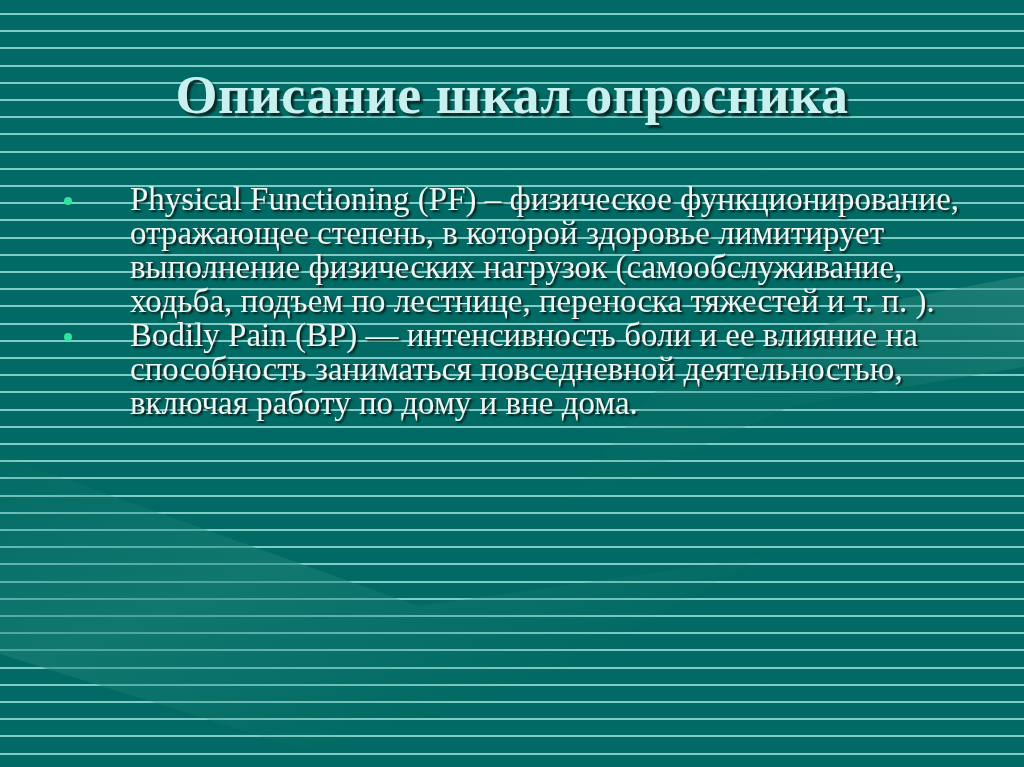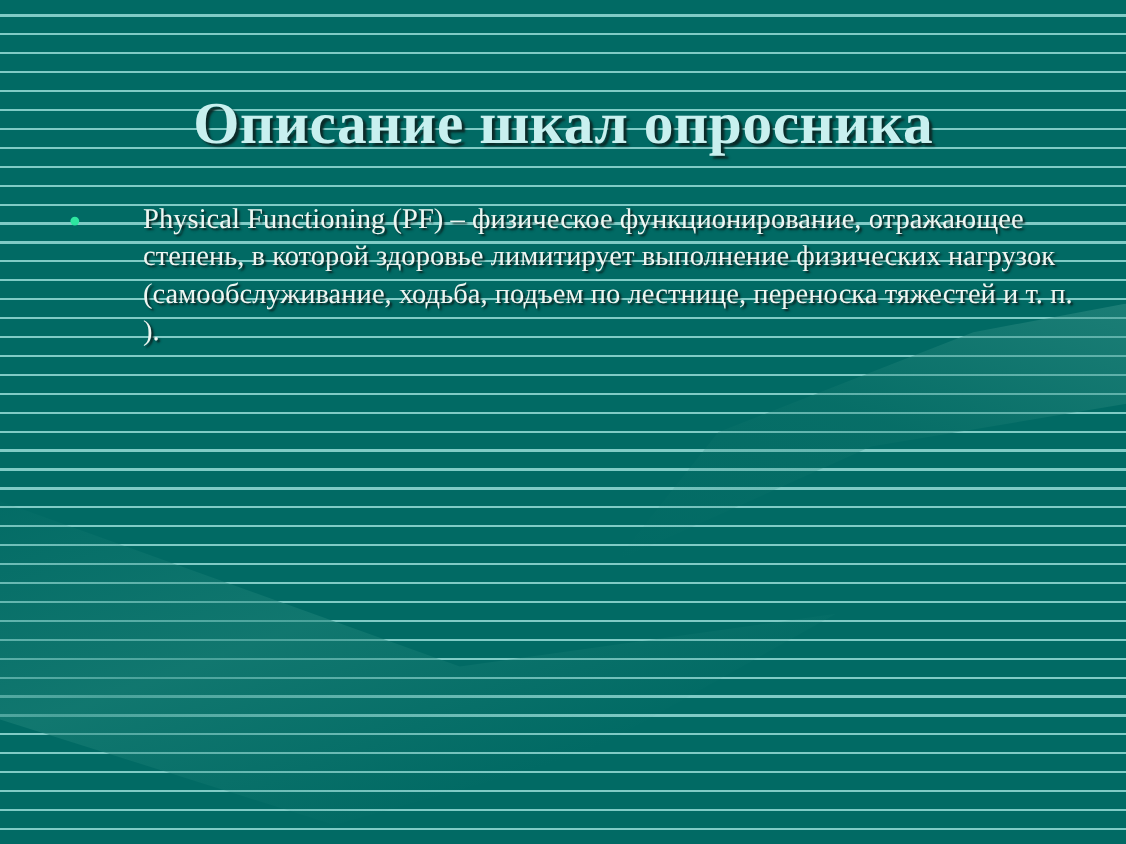--- a/index.html
+++ b/index.html
@@ -19,44 +19,48 @@
       left: 0; top: 430px; width: 760px; height: 320px;
       background: linear-gradient(160deg, rgba(20,120,112,0.0) 0%, rgba(30,130,120,0.55) 40%, rgba(1,106,100,0.0) 75%);
       clip-path: polygon(0% 8%, 55% 55%, 100% 40%, 70% 80%, 40% 100%, 0% 70%);
     }
     .swoosh2 {
       left: 560px; top: 250px; width: 464px; height: 260px;
       background: linear-gradient(200deg, rgba(60,150,140,0.5) 0%, rgba(20,120,110,0.3) 50%, rgba(1,106,100,0) 100%);
       clip-path: polygon(100% 10%, 100% 45%, 50% 60%, 0% 100%, 20% 55%, 70% 20%);
     }
     .title {
-      position: absolute; left: 0; top: 81px; width: 1024px; text-align: center;
+      position: absolute; left: 0; top: 64px; width: 1024px; text-align: center;
       font-size: 54px; font-weight: bold; color: #c8f0ef;
       text-shadow: 3px 3px 2px #0b2a28; letter-spacing: 0.5px;
     }
     .list {
       position: absolute; left: 58px; top: 182px; width: 900px;
       margin: 0; padding: 0; list-style: none;
     }
     .item { position: relative; padding-left: 72px; }
     .bullet {
       position: absolute; left: 6px; top: 15px; width: 8px; height: 8px;
       border-radius: 50%; background: #2ee6a0;
     }
     .item-text {
-      font-size: 26px; line-height: 34px; color: #eef6f2;
+      font-size: 33px; line-height: 34px; color: #eef6f2;
       text-shadow: 2px 2px 2px #0a1f1e;
     }
   </style>
 </head>
 <body>
 
 <div class="swoosh swoosh1"></div>
 <div class="swoosh swoosh2"></div>
 
 <h1 class="title" style="margin:0;">Описание шкал опросника</h1>
 
 <ul class="list">
   <li class="item" style="width:850px;">
     <span class="bullet"></span>
     <div class="item-text">Physical Functioning (PF) – физическое функционирование, отражающее степень, в которой здоровье лимитирует выполнение физических нагрузок (самообслуживание, ходьба, подъем по лестнице, переноска тяжестей и т. п. ).</div>
   </li>
+  <li class="item" style="width:870px;">
+    <span class="bullet"></span>
+    <div class="item-text">Bodily Pain (BP) — интенсивность боли и ее влияние на способность заниматься повседневной деятельностью, включая работу по дому и вне дома.</div>
+  </li>
 </ul>
 
 </body></html>

